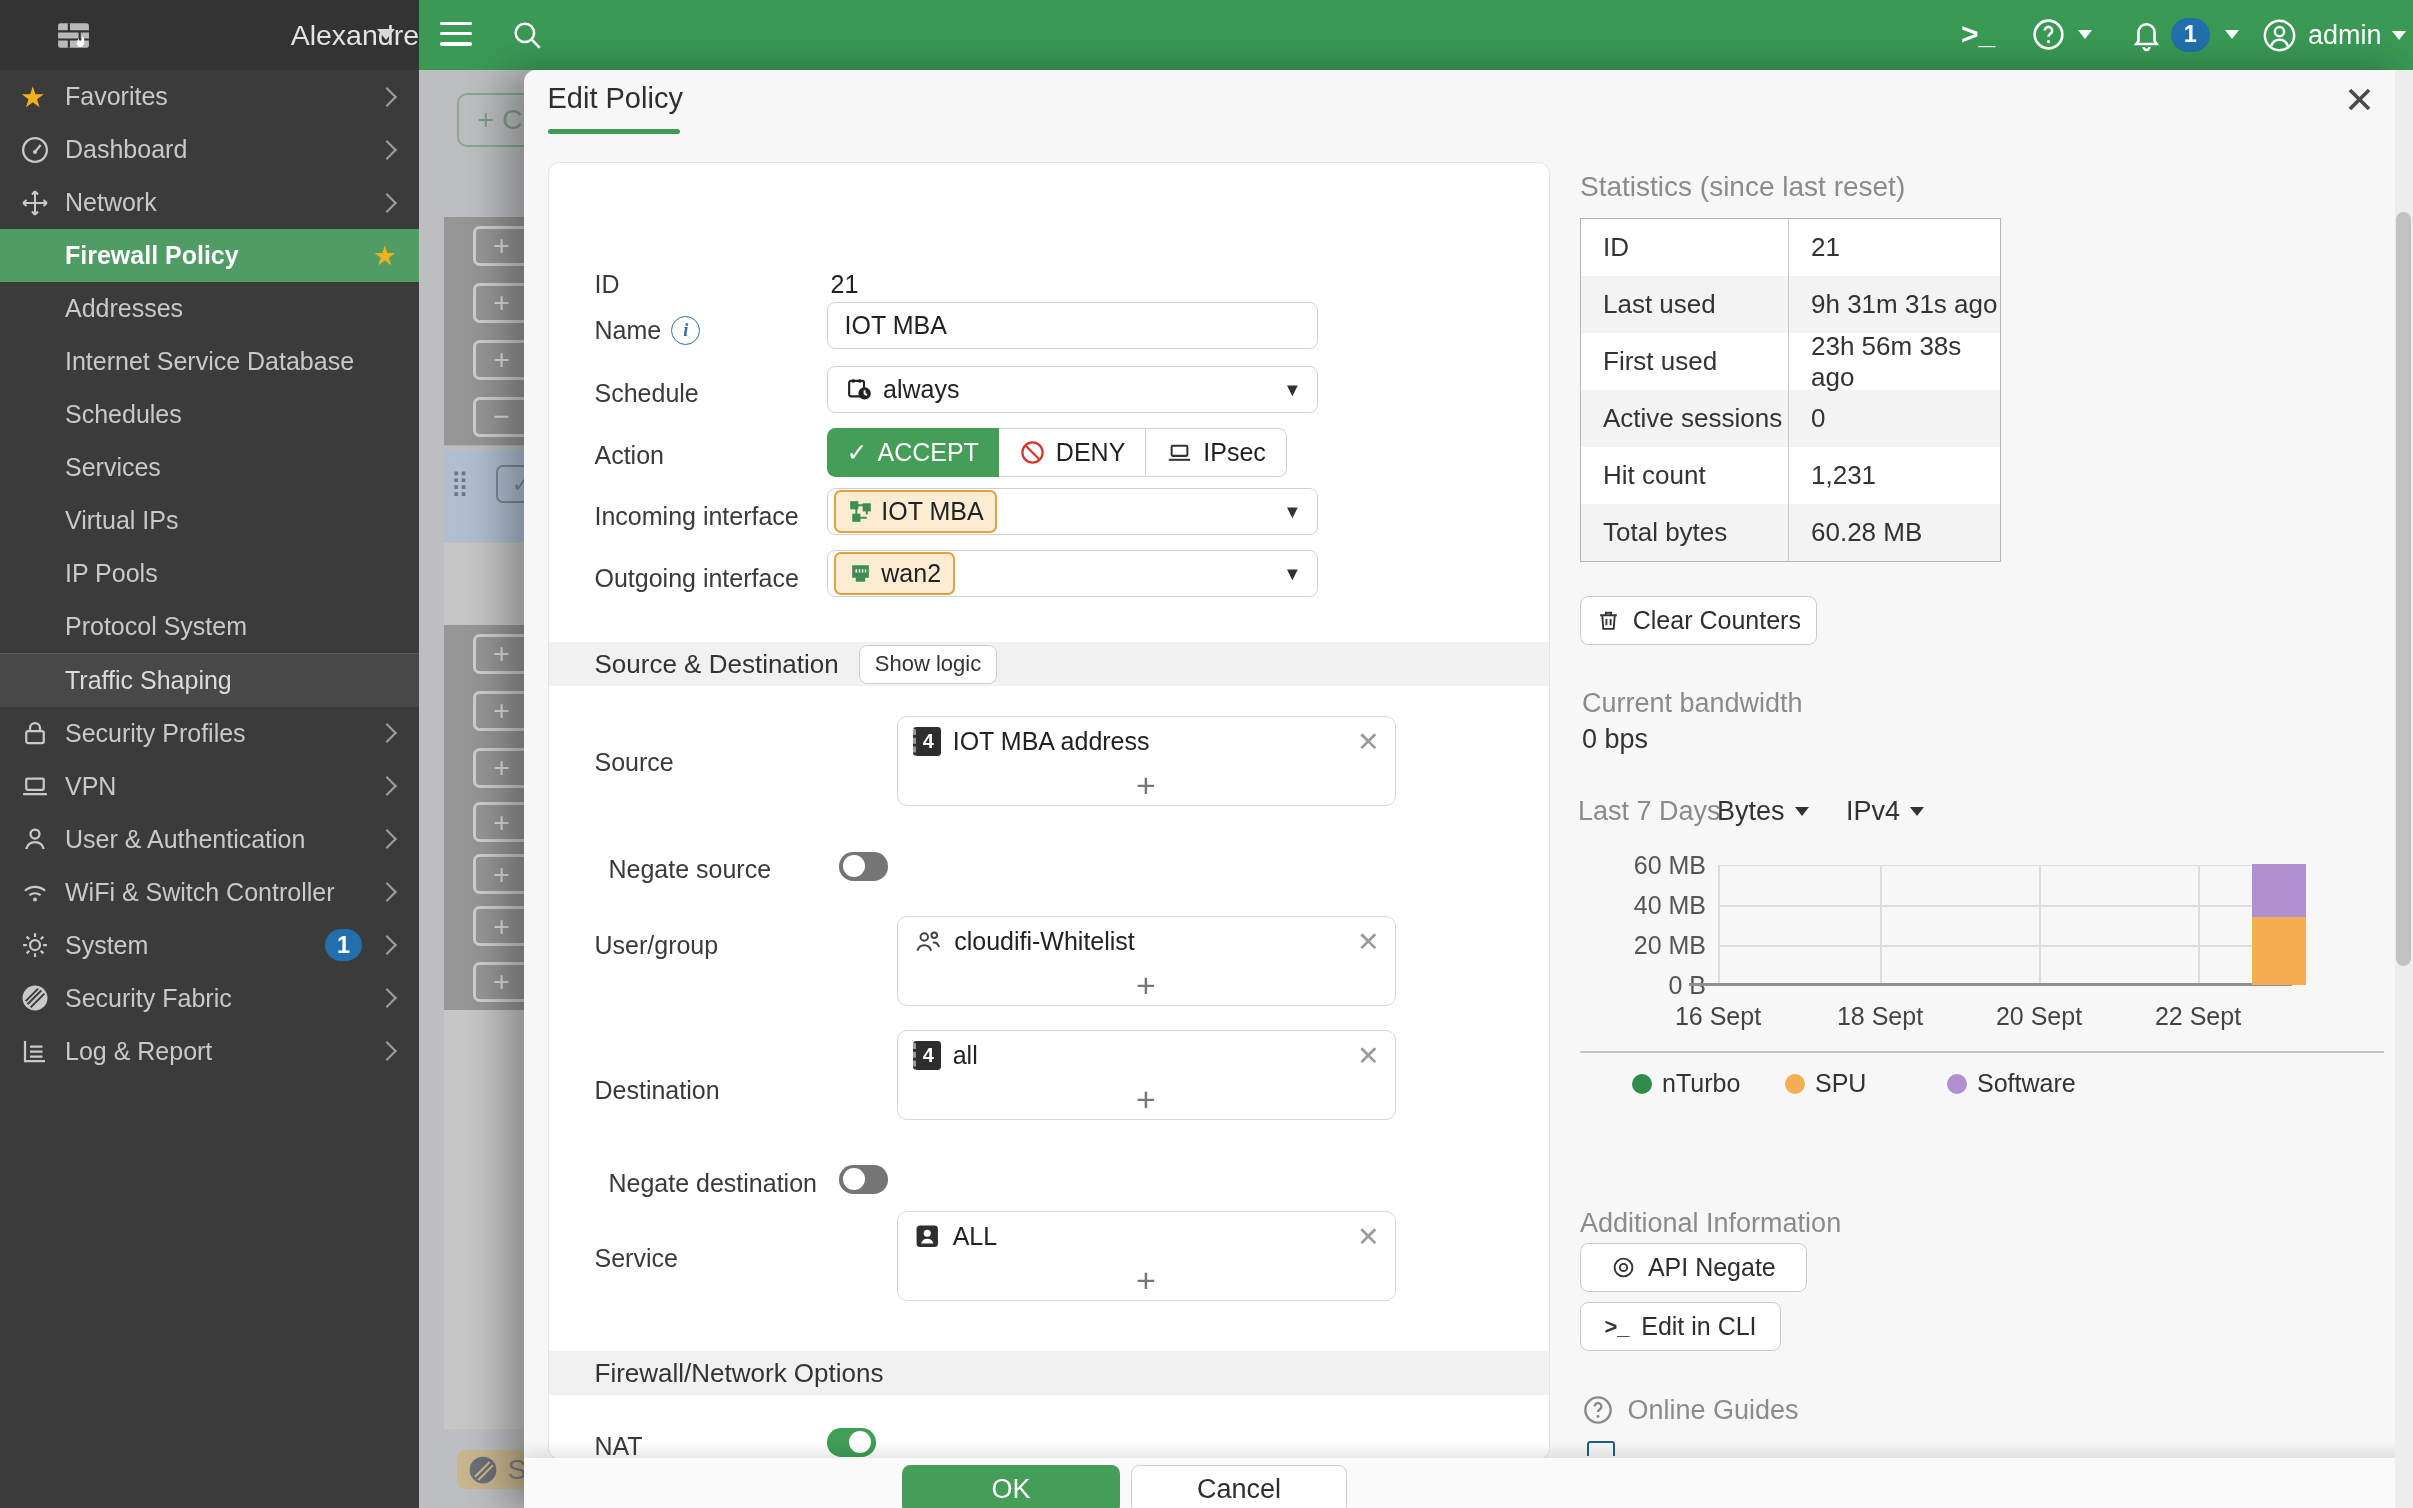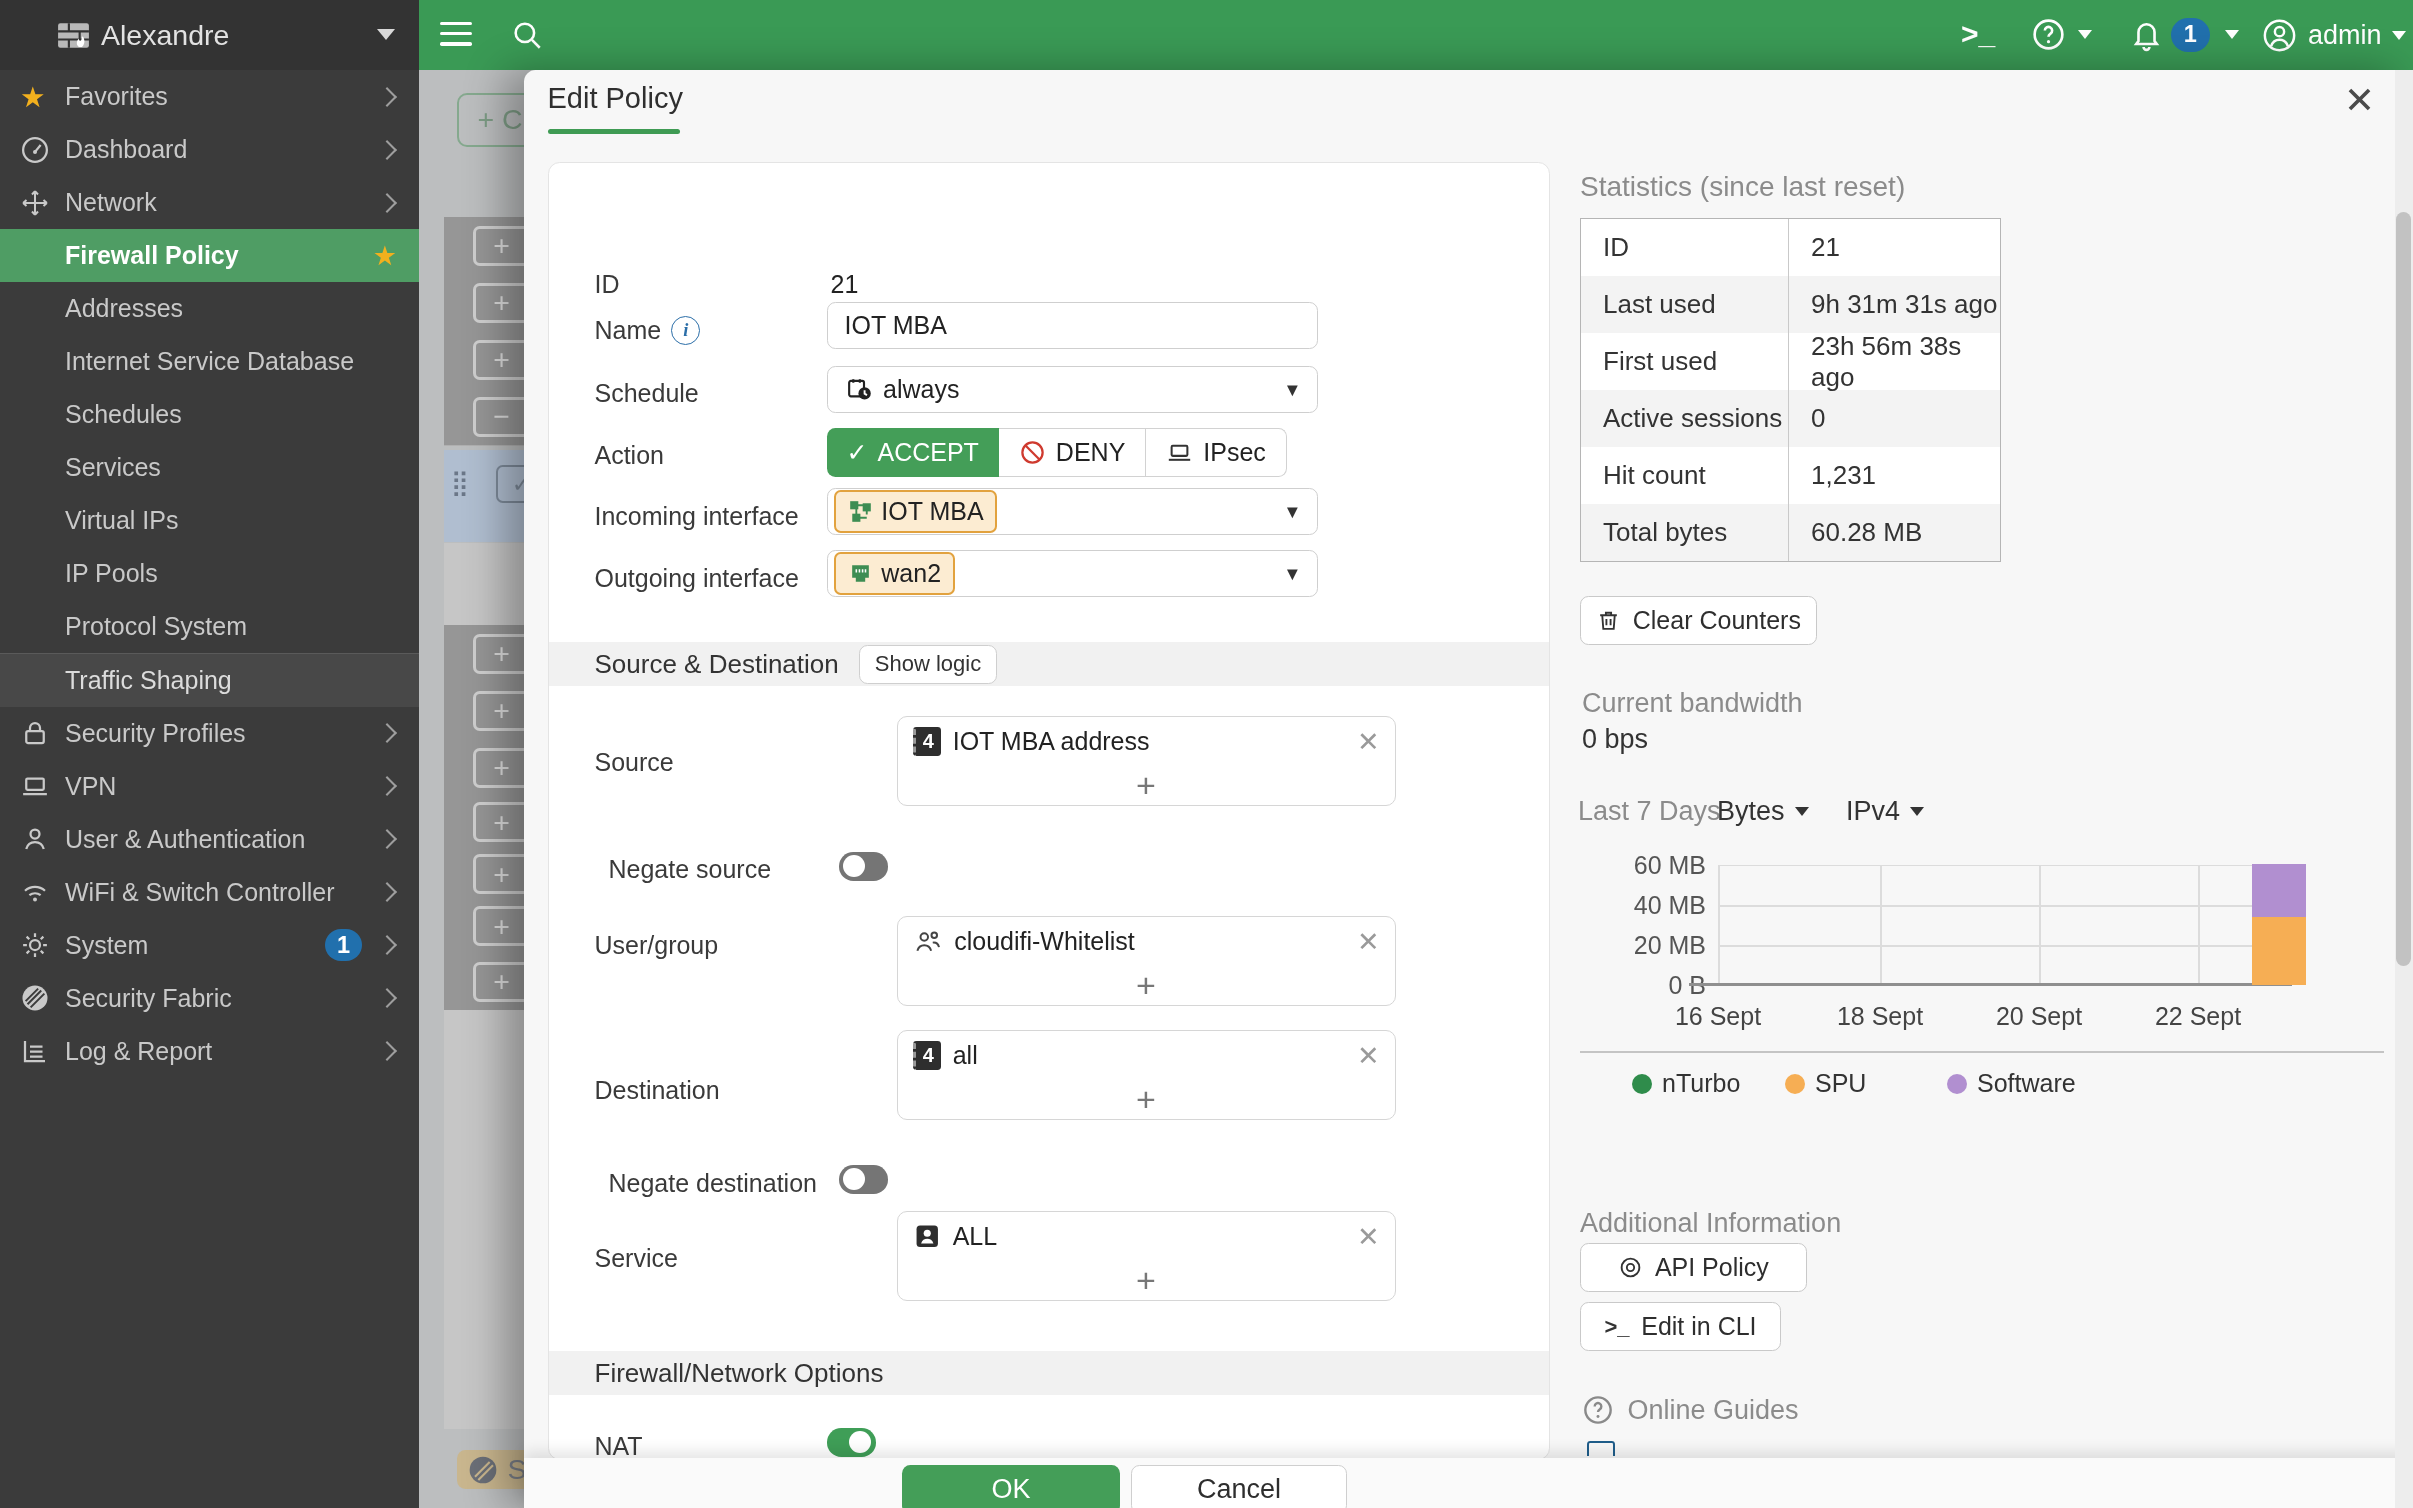--- a/index.html
+++ b/index.html
@@ -2,21 +2,21 @@
 <html style="font-size:13.4px"><head>
 <meta charset="utf-8">
 <style>
   html,body{margin:0;padding:0;background:#888;}
   #app{position:relative;width:2413px;height:1508px;overflow:hidden;
        font-family:"Liberation Sans",sans-serif;background:#bcbcbc;}
   .abs{position:absolute;}
   
   #topbar{position:absolute;left:0;top:0;width:2413px;height:70px;background:#3a9a55;}
   #topbar-left{position:absolute;left:0;top:0;width:419px;height:70px;background:#333333;
-               display:flex;align-items:center;}
+               display:flex;align-items:center;justify-content:flex-end;}
   .vdom-label{color:#e2e2e2;font-size:28.5px;margin-left:15px;}
   .caret{display:inline-block;width:0;height:0;border-left:9.2px solid transparent;
          border-right:9.2px solid transparent;border-top:11px solid #d8d8d8;}
   .caret.white{border-top-color:#fff;}
   .hamburger{display:flex;flex-direction:column;gap:6.7px;}
   .hamburger span{display:block;width:32px;height:3.4px;background:#fff;border-radius:1.7px;}
   .tb-ico{color:#fff;}
   .badge{min-width:39px;height:34px;border-radius:17px;background:#2170ad;color:#fff;
          font-size:23.5px;font-weight:bold;display:flex;align-items:center;justify-content:center;}
   
@@ -652,21 +652,21 @@
     </div>
 
     <div class="abs gray-h" style="left:1056px;top:1138px;">Additional Information</div>
     <div class="wbtn abs" style="left:1056px;top:1173px;width:225px;height:47px;">
       <span style="display:inline-flex;">
           <svg width="25" height="25" viewBox="0 0 24 24" fill="none" stroke="#333" stroke-width="1.8">
             <circle cx="12" cy="12" r="8.5"></circle>
             <circle cx="12" cy="12" r="3.5"></circle>
           </svg>
         </span>
-      <span>API Policy</span>
+      <span>API Negate</span>
     </div>
     <div class="wbtn abs" style="left:1056px;top:1232px;width:199px;height:47px;">
       <span style="font-size:22px;font-weight:bold;color:#333;">&gt;_</span>
       <span>Edit in CLI</span>
     </div>
     <div class="abs" style="left:1058px;top:1324px;display:flex;align-items:center;gap:13.4px;">
       <svg width="32" height="32" viewBox="0 0 24 24" fill="none" stroke="#8a8a8a" stroke-width="1.8">
           <circle cx="12" cy="12" r="9.5"></circle>
           <path d="M9.5 9.3a2.5 2.5 0 113.9 2.1c-.9.6-1.4 1.1-1.4 2.1"></path>
           <circle cx="12" cy="16.9" r="1.1" fill="#8a8a8a" stroke="none"></circle>

